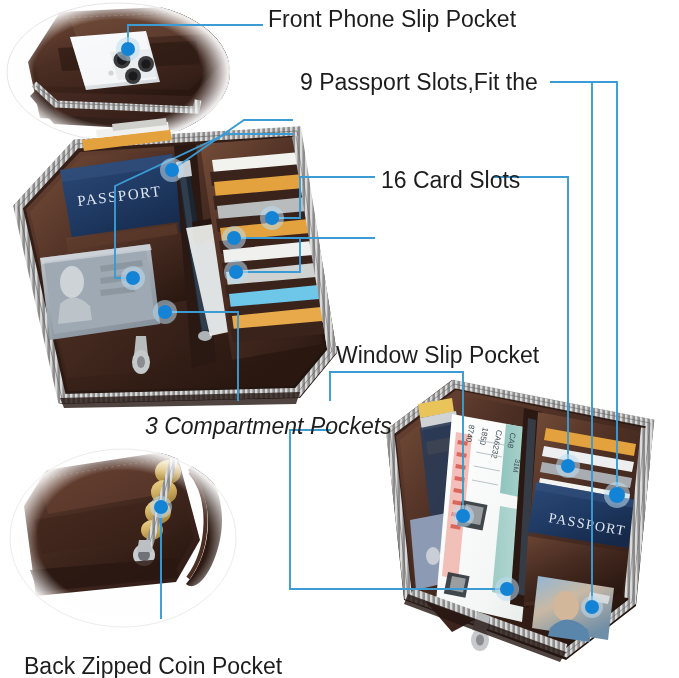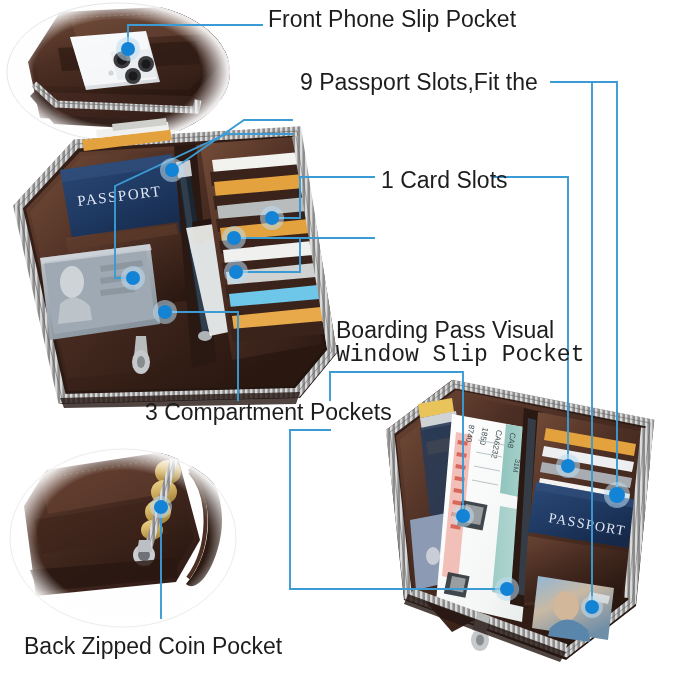--- a/index.html
+++ b/index.html
@@ -438,24 +438,23 @@
           <circle cx="592" cy="607" r="7" fill="#1383d6"></circle>
         </g>
     </g>
   </svg>
 
   <div class="callout-label" style="left:268px;top:7px;">Front Phone Slip Pocket</div>
 
   <div class="callout-label" style="left:300px;top:70px;">9 Passport Slots,Fit the</div>
 
 
-  <div class="callout-label" style="left:381px;top:168px;">1 Card Slots</div>
-
-
-  <div class="callout-label" style="left:336px;top:318px;">Boarding Pass Visual</div>
-
-  <div class="callout-label" style="left:336px;top:343px;font-family:Liberation Mono, monospace;">Window Slip Pocket</div>
-
-  <div class="callout-label" style="left:145px;top:400px;">3 Compartment Pockets</div>
-
-  <div class="callout-label" style="left:24px;top:634px;">Back Zipped Coin Pocket</div>
+  <div class="callout-label" style="left:381px;top:168px;">16 Card Slots</div>
+
+
+
+  <div class="callout-label" style="left:336px;top:343px;">Window Slip Pocket</div>
+
+  <div class="callout-label" style="left:145px;top:414px;font-style:italic;">3 Compartment Pockets</div>
+
+  <div class="callout-label" style="left:24px;top:654px;">Back Zipped Coin Pocket</div>
 
 </div>
 
 </body></html>

